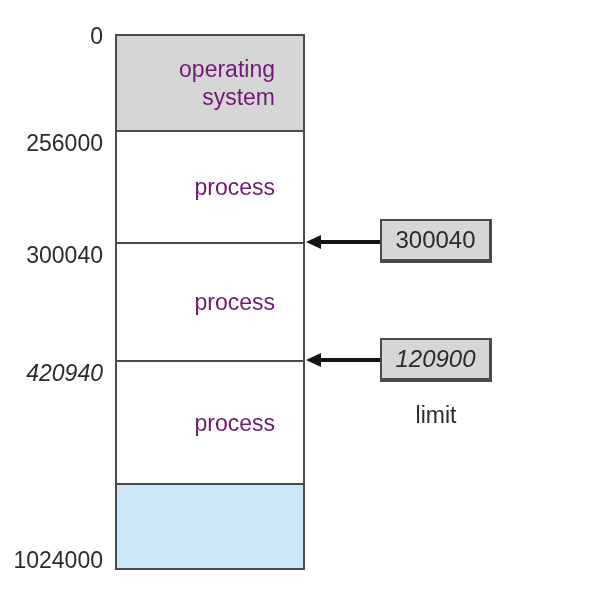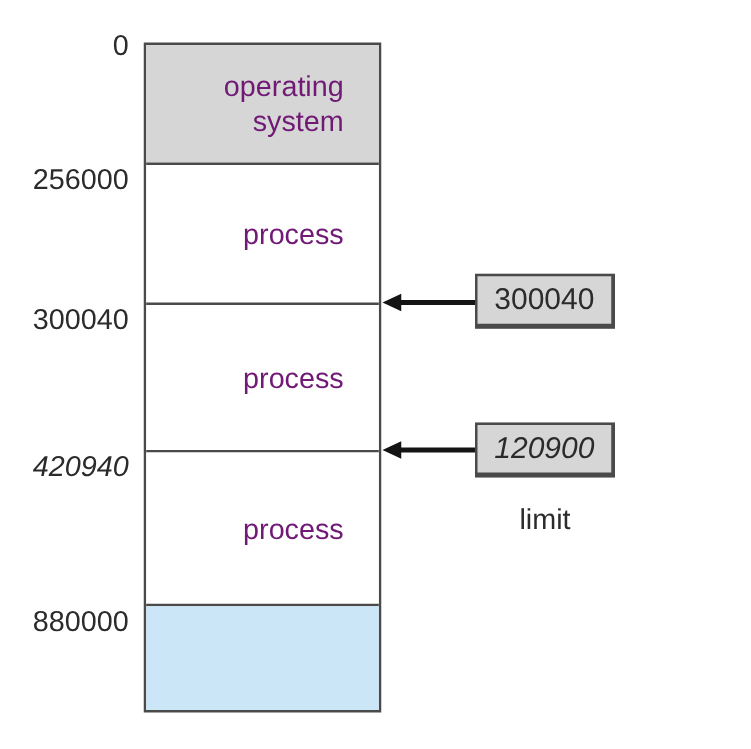--- a/index.html
+++ b/index.html
@@ -125,21 +125,21 @@
 </style>
 </head>
 <body>
 
 <div class="stage">
 
   <div class="addr addr-0">0</div>
   <div class="addr addr-256000">256000</div>
   <div class="addr addr-300040">300040</div>
   <div class="addr addr-420940">420940</div>
-  <div class="addr addr-880000">880000</div>
+  <div class="addr addr-1024000">1024000</div>
 
   <div class="memory-box">
     <div class="segment seg-os">
       <div class="seg-label">operating system</div>
     </div>
     <div class="divider"></div>
     <div class="segment seg-p1">
       <div class="seg-label">process</div>
     </div>
     <div class="divider"></div>

